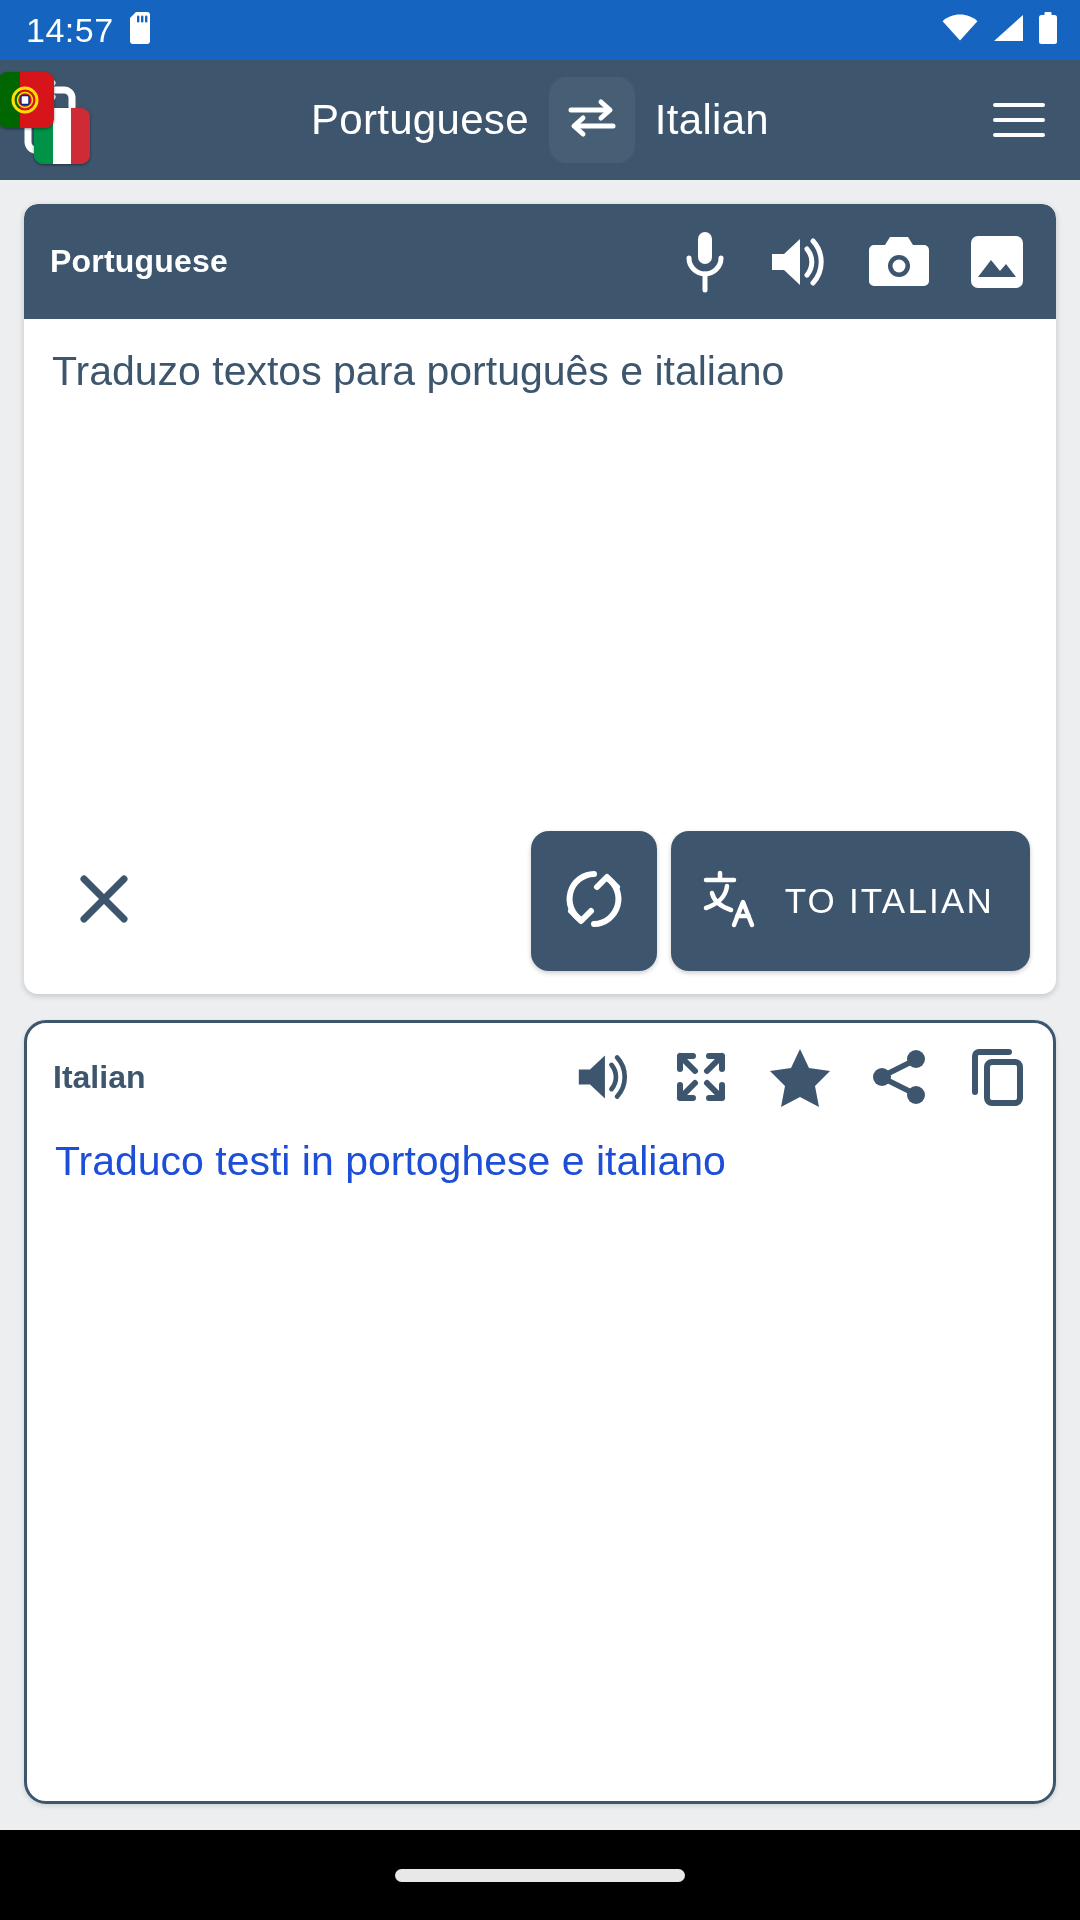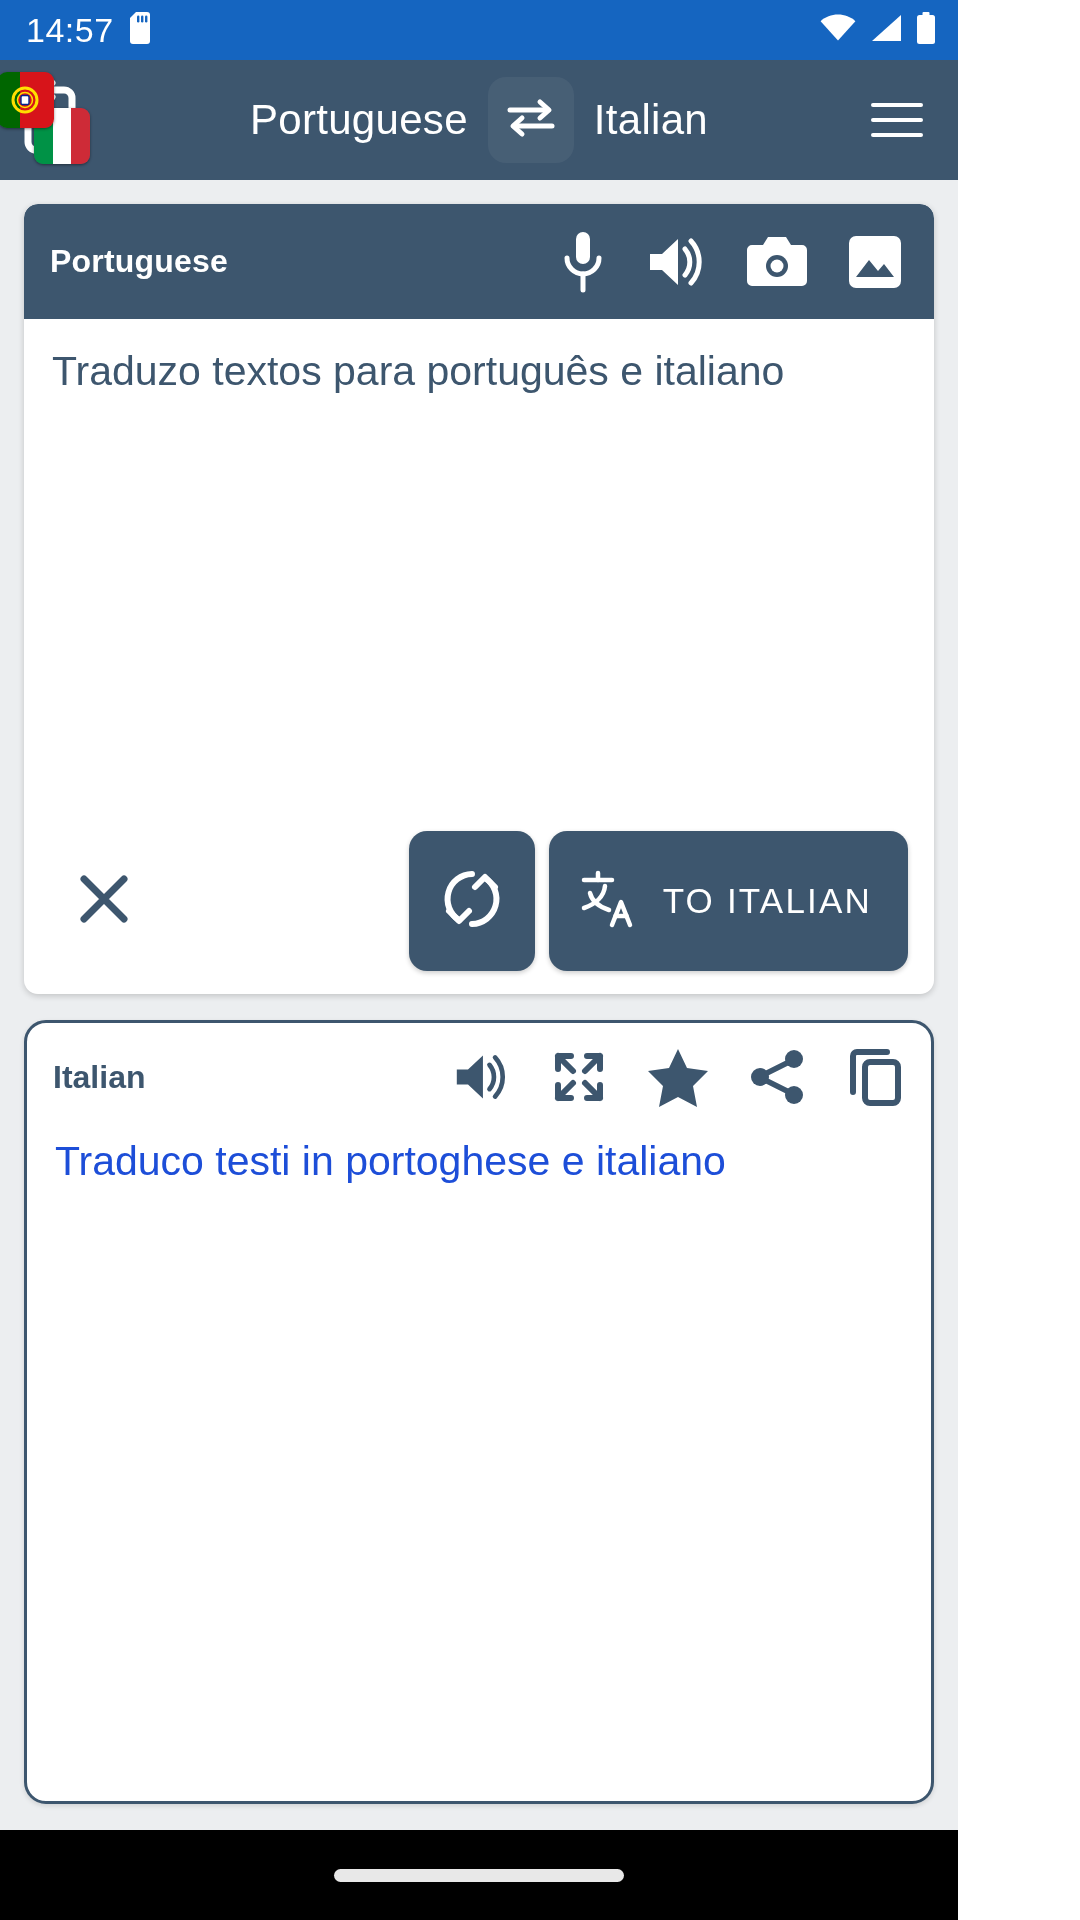--- a/index.html
+++ b/index.html
@@ -7,21 +7,21 @@
   html, body {
     width: 1080px;
     height: 1920px;
     overflow: hidden;
     font-family: "Liberation Sans", sans-serif;
     background: #ffffff;
   }
 
   #screen {
     position: relative;
-    width: 958px;
+    width: 1080px;
     height: 1920px;
     background: #eceef0;
     display: flex;
     flex-direction: column;
   }
 
   
   .status-bar {
     height: 60px;
     flex: 0 0 60px;

